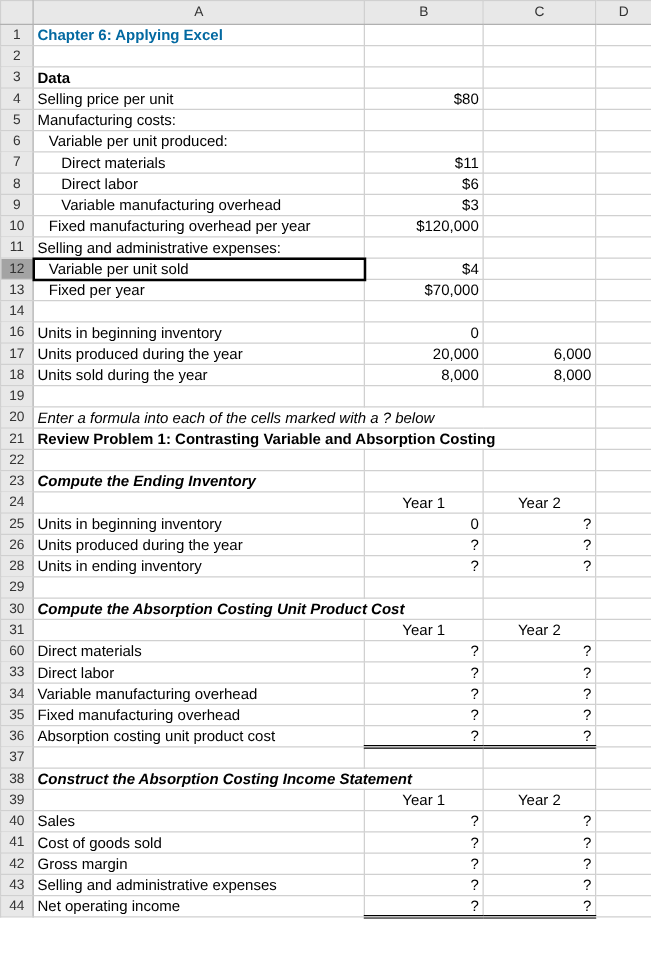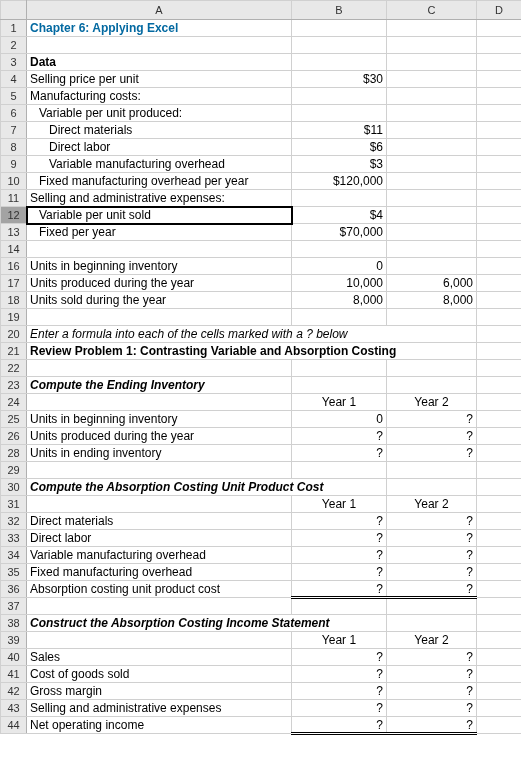--- a/index.html
+++ b/index.html
@@ -104,21 +104,21 @@
 <tr>
   <th class="rowhdr">3</th>
   <td class="colA bold">Data</td>
   <td class="colB"></td>
   <td class="colC"></td>
   <td class="colD"></td>
 </tr>
 <tr>
   <th class="rowhdr">4</th>
   <td class="colA">Selling price per unit</td>
-  <td class="colB">$30</td>
+  <td class="colB">$80</td>
   <td class="colC"></td>
   <td class="colD"></td>
 </tr>
 <tr>
   <th class="rowhdr">5</th>
   <td class="colA">Manufacturing costs:</td>
   <td class="colB"></td>
   <td class="colC"></td>
   <td class="colD"></td>
 </tr>
@@ -188,21 +188,21 @@
 <tr>
   <th class="rowhdr">16</th>
   <td class="colA">Units in beginning inventory</td>
   <td class="colB">0</td>
   <td class="colC"></td>
   <td class="colD"></td>
 </tr>
 <tr>
   <th class="rowhdr">17</th>
   <td class="colA">Units produced during the year</td>
-  <td class="colB">10,000</td>
+  <td class="colB">20,000</td>
   <td class="colC">6,000</td>
   <td class="colD"></td>
 </tr>
 <tr>
   <th class="rowhdr">18</th>
   <td class="colA">Units sold during the year</td>
   <td class="colB">8,000</td>
   <td class="colC">8,000</td>
   <td class="colD"></td>
 </tr>
@@ -279,21 +279,21 @@
   <td class="colD"></td>
 </tr>
 <tr>
   <th class="rowhdr">31</th>
   <td class="colA"></td>
   <td class="colB center">Year 1</td>
   <td class="colC center">Year 2</td>
   <td class="colD"></td>
 </tr>
 <tr>
-  <th class="rowhdr">32</th>
+  <th class="rowhdr">60</th>
   <td class="colA">Direct materials</td>
   <td class="colB">?</td>
   <td class="colC">?</td>
   <td class="colD"></td>
 </tr>
 <tr>
   <th class="rowhdr">33</th>
   <td class="colA">Direct labor</td>
   <td class="colB">?</td>
   <td class="colC">?</td>

